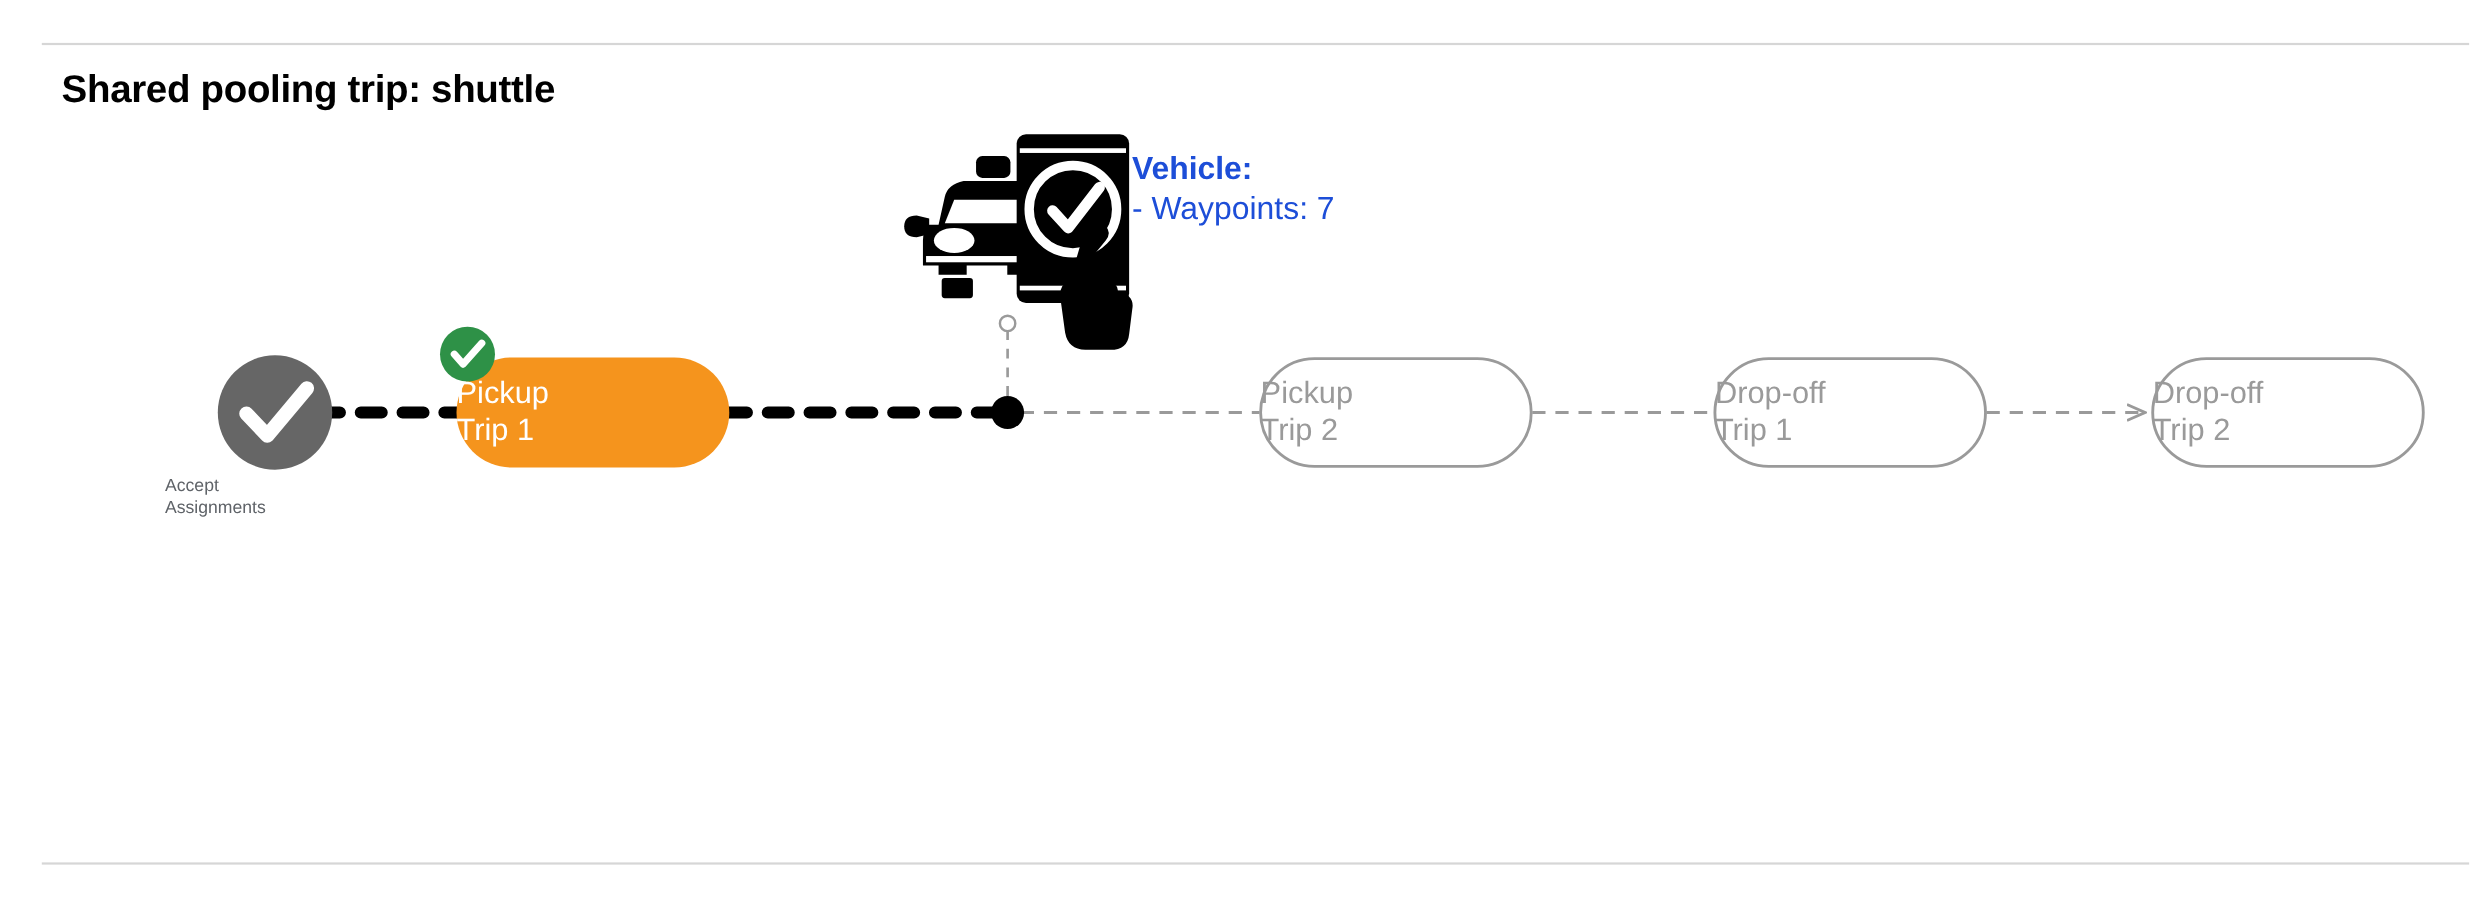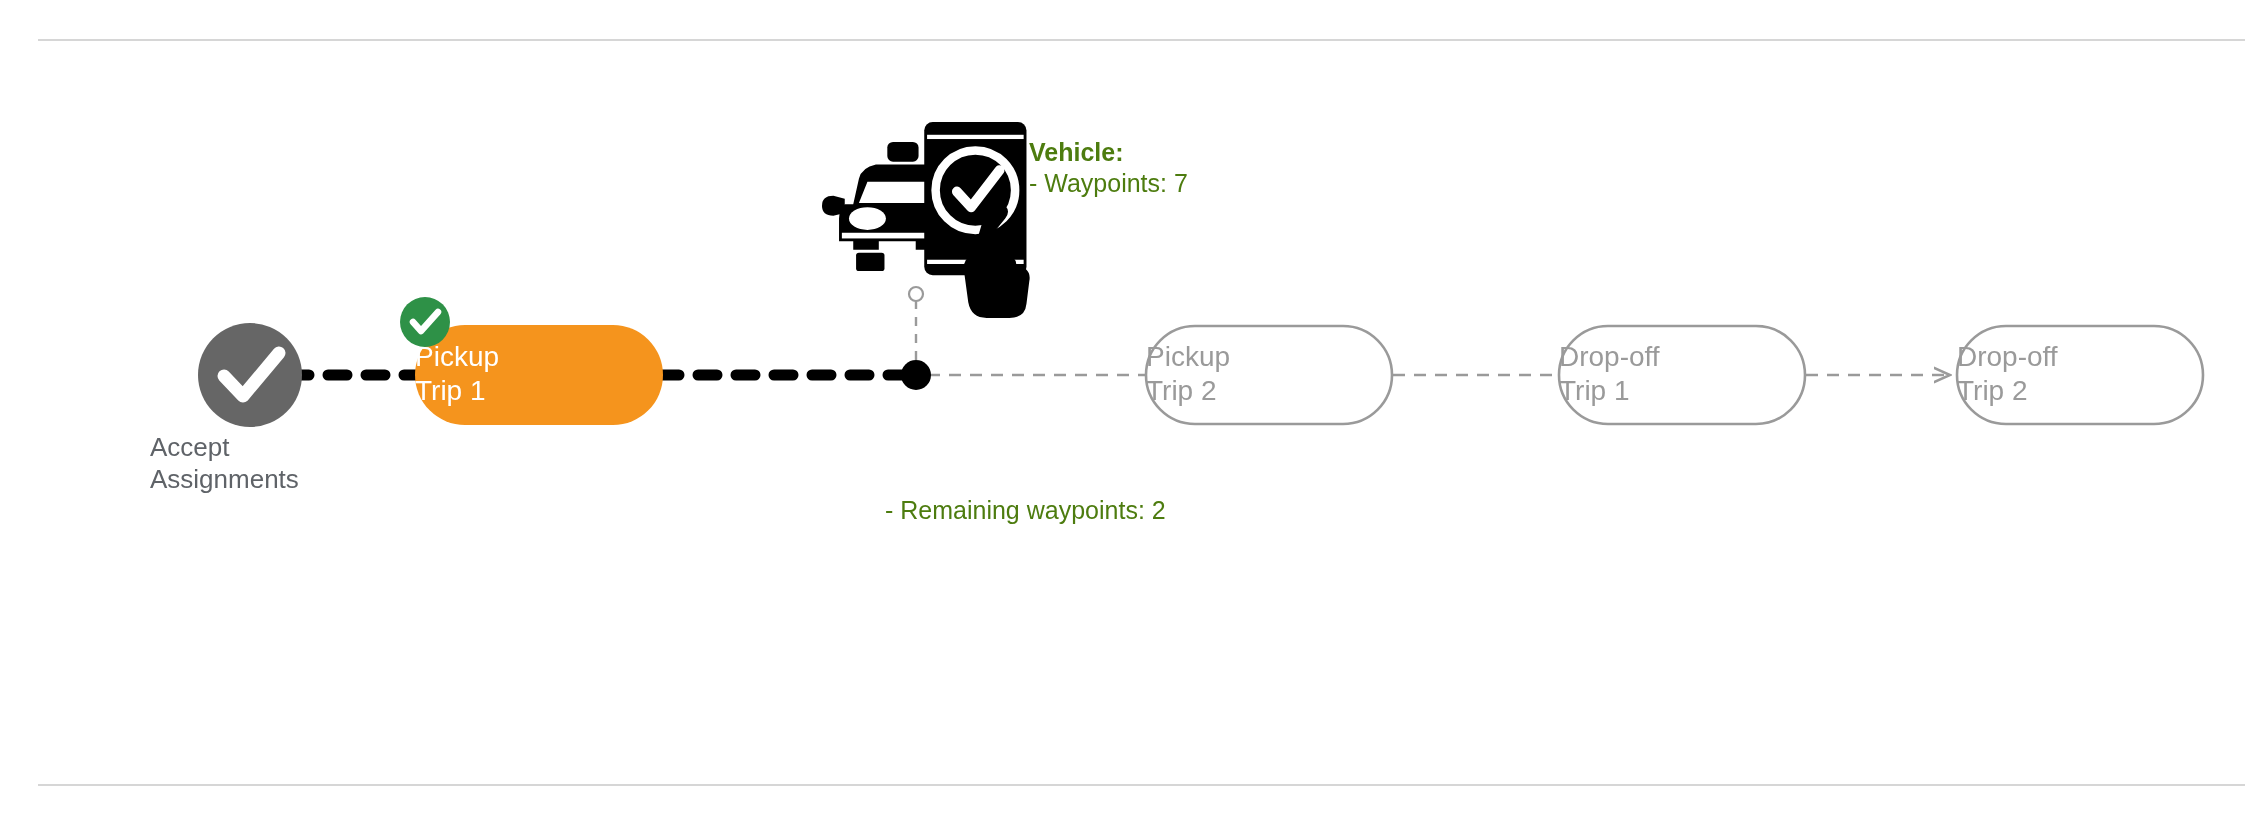--- a/index.html
+++ b/index.html
@@ -62,44 +62,45 @@
   }
   .node-label.pill-active {
     font-size: 28px;
     color: #ffffff;
   }
   .node-label.pill-idle {
     font-size: 28px;
     color: #9a9a9a;
   }
   .node-label.below {
-    font-size: 26px;
+    font-size: 16px;
     color: #5f6368;
   }
 
   
   .annot {
     position: absolute;
-    font-size: 25px;
-    color: #4d7c0f;
+    font-size: 29px;
+    color: #1d4ed8;
     line-height: 1.13;
     white-space: nowrap;
   }
   .annot .hd { font-weight: bold; }
   .annot .row { display: block; }
   .annot .row + .row { margin-top: 3px; }
 </style>
 </head>
 <body>
 
 <div class="page">
 
   <div class="rule top"></div>
   <div class="rule bottom"></div>
 
+  <div class="page-title">Shared pooling trip: shuttle</div>
 
   <svg class="diagram" viewBox="0 0 2245 825" xmlns="http://www.w3.org/2000/svg">
 
     <defs>
       <marker id="arrow-pending" viewBox="0 0 10 10" refX="9" refY="5" markerWidth="7" markerHeight="7" orient="auto-start-reverse">
         <path d="M 0 1 L 9 5 L 0 9" fill="none" stroke="#9A9A9A" stroke-width="1.4"></path>
       </marker>
     </defs>
 
     <line x1="252" y1="375" x2="418" y2="375" stroke="#000000" stroke-width="11" stroke-linecap="round" stroke-dasharray="19 19"></line>
@@ -212,16 +213,15 @@
     <div>Drop-off</div>
     <div>Trip 2</div>
   </div>
 
   <div class="annot" style="left:1029px; top:138px;">
     <span class="row hd">Vehicle:</span>
     <span class="row">- Waypoints: 7</span>
   </div>
 
   <div class="annot" style="left:885px; top:496px;">
-    <span class="row">- Remaining waypoints: 2</span>
   </div>
 
 </div>
 
 </body></html>

